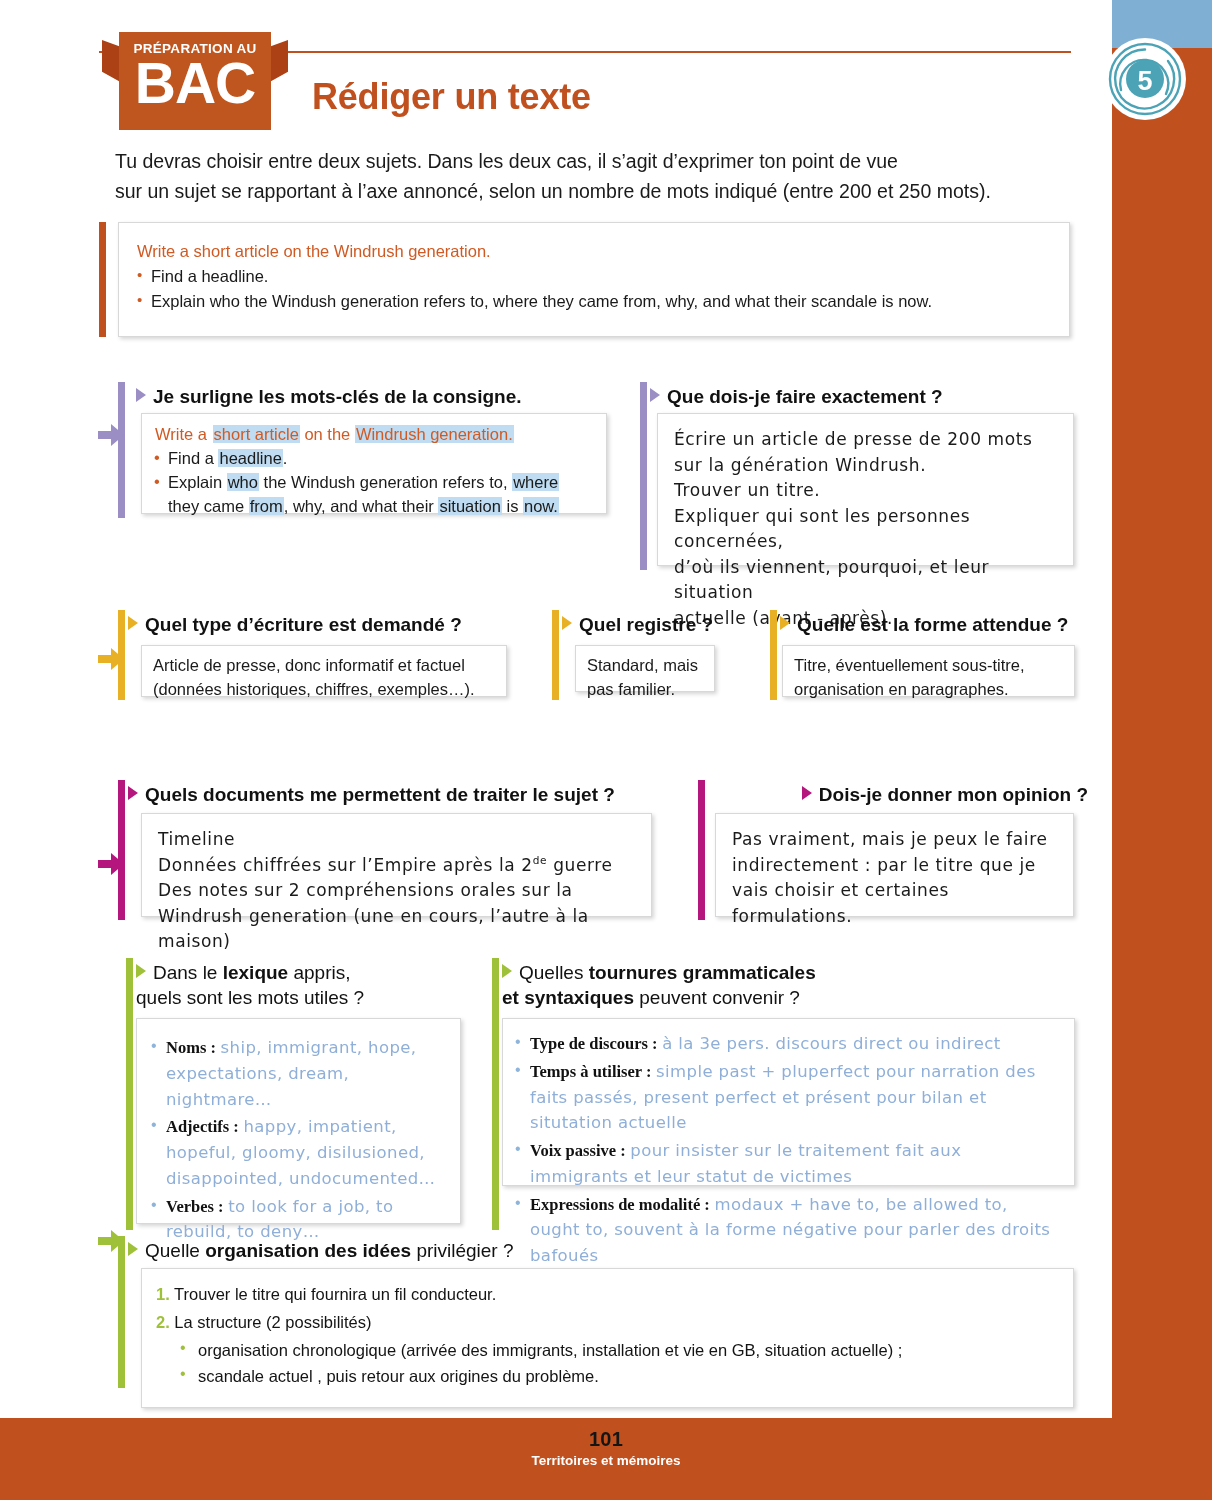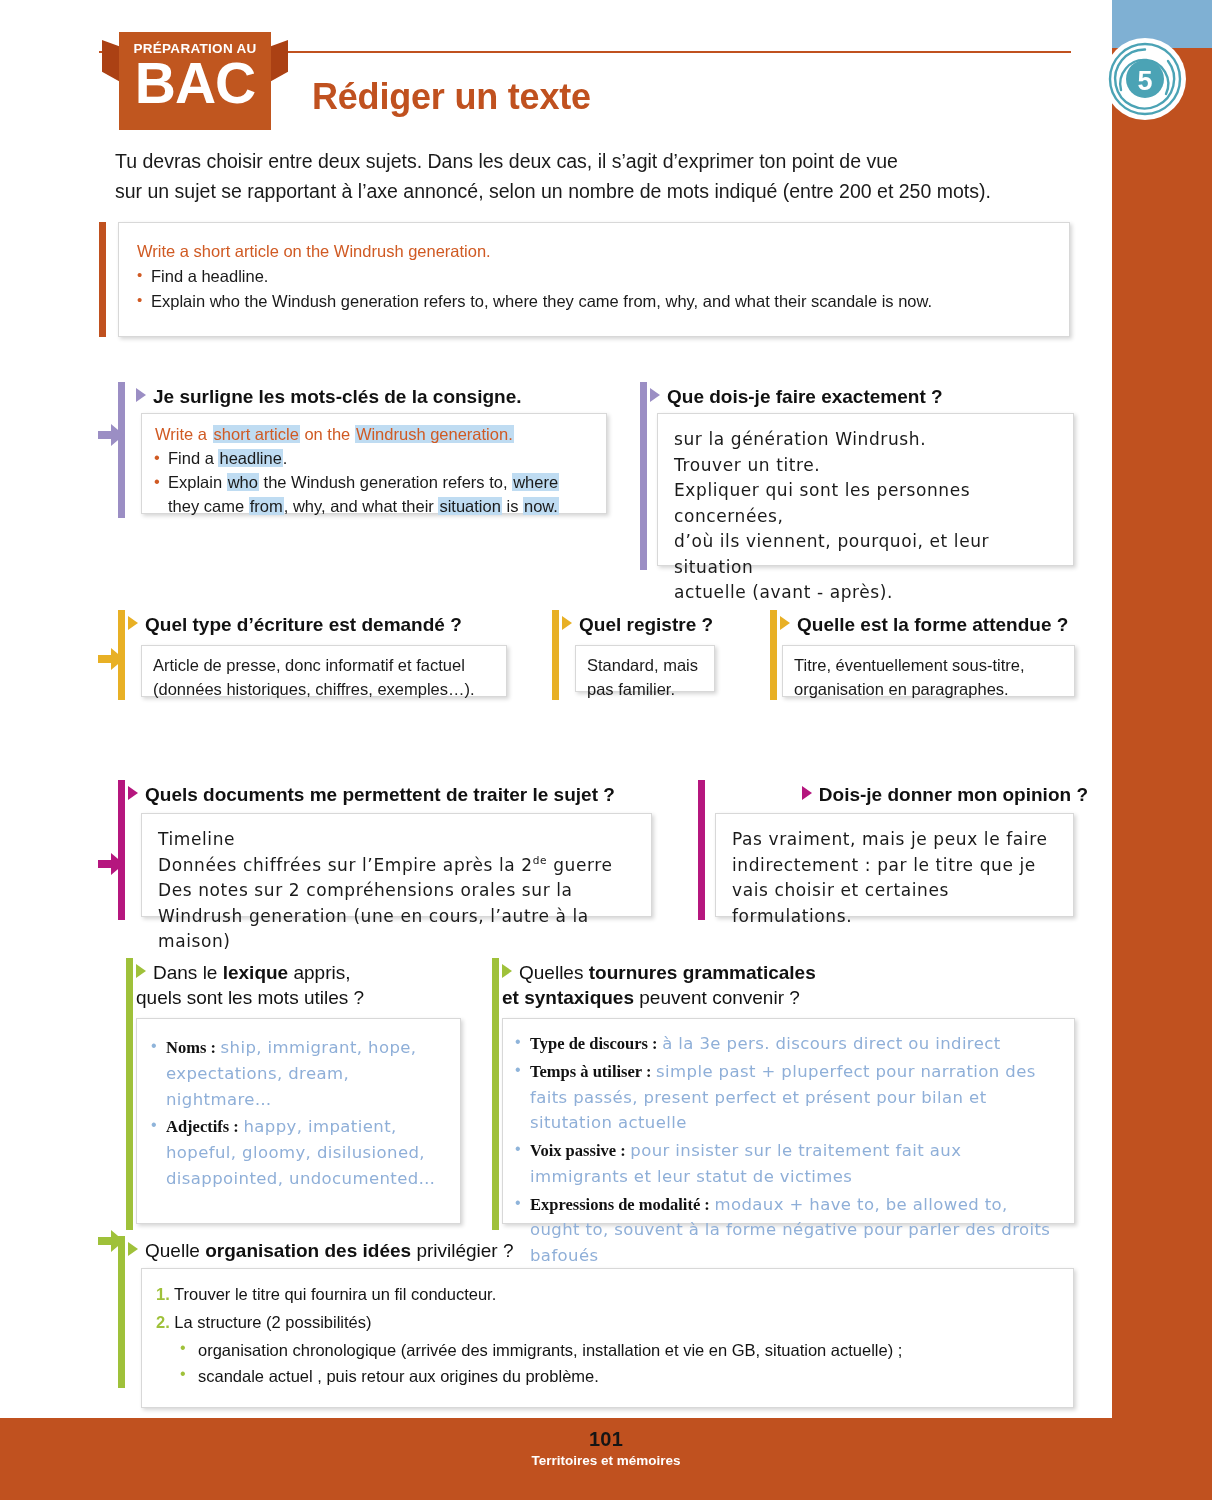--- a/index.html
+++ b/index.html
@@ -214,20 +214,21 @@
   <div class="plain-line" style="padding-left:14px;">
     they came <span class="hl">from</span>, why, and what their <span class="hl">situation</span> is <span class="hl">now.</span>
   </div>
 </div>
 
 <div class="rail" style="left:640px; top:382px; height:188px; background:#9b8ec4;"></div>
 <div class="qhead" style="left:650px; top:384px; width:430px;">
   <span class="tri" style="border-left:10px solid #9b8ec4;"></span><span>Que dois-je faire exactement ?</span>
 </div>
 <div class="box hw-box" style="left:657px; top:413px; width:417px; height:153px;">
+  <div class="hand hw-line">Écrire un article de presse de 200 mots</div>
   <div class="hand hw-line">sur la génération Windrush.</div>
   <div class="hand hw-line">Trouver un titre.</div>
   <div class="hand hw-line">Expliquer qui sont les personnes concernées,</div>
   <div class="hand hw-line">d’où ils viennent, pourquoi, et leur situation</div>
   <div class="hand hw-line">actuelle (avant - après).</div>
 </div>
 
 <div class="rail" style="left:118px; top:610px; height:90px; background:#e8b025;"></div>
 <div class="arrow" style="left:98px; top:648px;">
   <svg width="26" height="22" viewBox="0 0 26 22">
@@ -289,29 +290,30 @@
 
 <div class="rail" style="left:126px; top:958px; height:272px; background:#9fc13a;"></div>
 <div class="qhead light" style="left:136px; top:960px; width:340px;">
   <span class="tri" style="border-left:10px solid #9fc13a;"></span><span>Dans le </span><b>lexique</b><span> appris,</span>
   <div style="margin-left:0;">quels sont les mots utiles ?</div>
 </div>
 <div class="box" style="left:136px; top:1018px; width:325px; height:206px; padding:16px 14px;">
   <ul class="glist">
     <li><span class="glabel">Noms :</span> <span class="gval">ship, immigrant, hope, expectations, dream, nightmare…</span></li>
     <li><span class="glabel">Adjectifs :</span> <span class="gval">happy, impatient, hopeful, gloomy, disilusioned, disappointed, undocumented…</span></li>
+    <li><span class="glabel">Verbes :</span> <span class="gval">to look for a job, to rebuild, to deny…</span></li>
   </ul>
 </div>
 
 <div class="rail" style="left:492px; top:958px; height:272px; background:#9fc13a;"></div>
 <div class="qhead light" style="left:502px; top:960px; width:580px;">
   <span class="tri" style="border-left:10px solid #9fc13a;"></span><span>Quelles </span><b>tournures grammaticales</b>
   <div><b>et syntaxiques</b><span> peuvent convenir ?</span></div>
 </div>
-<div class="box" style="left:502px; top:1018px; width:573px; height:206px; padding:12px 12px;">
+<div class="box" style="left:502px; top:1018px; width:573px; height:168px; padding:12px 12px;">
   <ul class="glist">
     <li><span class="glabel">Type de discours :</span> <span class="gval">à la 3e pers. discours direct ou indirect</span></li>
     <li><span class="glabel">Temps à utiliser :</span> <span class="gval">simple past + pluperfect pour narration des faits passés, present perfect et présent pour bilan et situtation actuelle</span></li>
     <li><span class="glabel">Voix passive :</span> <span class="gval">pour insister sur le traitement fait aux immigrants et leur statut de victimes</span></li>
     <li><span class="glabel">Expressions de modalité :</span> <span class="gval">modaux + have to, be allowed to, ought to, souvent à la forme négative pour parler des droits bafoués</span></li>
   </ul>
 </div>
 
 <div class="rail" style="left:118px; top:1236px; height:152px; background:#9fc13a;"></div>
 <div class="arrow" style="left:98px; top:1230px;">

